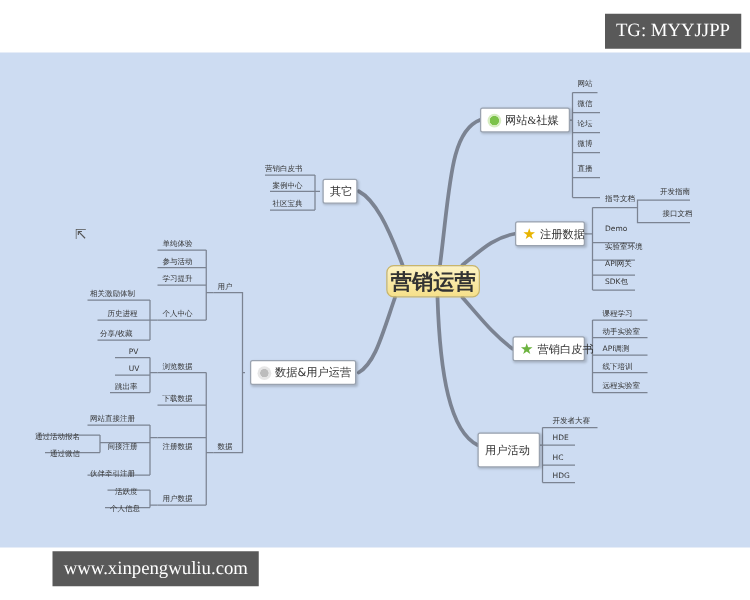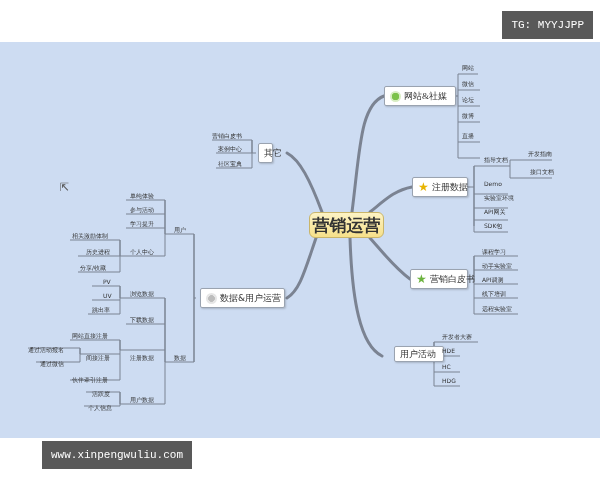--- a/index.html
+++ b/index.html
@@ -1,18 +1,18 @@
 <!DOCTYPE html>
 <html><head>
   <meta charset="utf-8">
   <style>
     html, body { margin:0; padding:0; }
     body { width:600px; height:480px; background:#ffffff; position:relative; overflow:hidden; font-family:"DejaVu Sans", sans-serif; }
     .canvas { position:absolute; left:0; top:42px; width:600px; height:396px; background:#cddcf2; }
-    .wm { position:absolute; background:#595959; color:#ffffff; font-family:Liberation Mono, monospace; font-size:11px; line-height:28px; padding:0 9px; }
+    .wm { position:absolute; background:#595959; color:#ffffff; font-family:Liberation Serif, serif; font-size:15px; line-height:28px; padding:0 9px; }
     #wm-top { right:7px; top:11px; }
     #wm-bottom { left:10px; top:441px;margin-left:32px; }
     svg.lines { position:absolute; left:0; top:0; }
     .node { position:absolute; box-sizing:border-box; white-space:nowrap; color:#333; }
     .root { background:linear-gradient(#fdf3c4,#f6e08a); border:1px solid #c9b56a; border-radius:6px; font-size:17px; font-weight:bold; color:#333; display:flex; align-items:center; justify-content:center; }
     .main { background:#fff; border:1px solid #9aa3b0; border-radius:2px; font-size:9px; display:flex; align-items:center; padding:0 5px; box-shadow:1px 1px 2px rgba(0,0,0,0.18); }
     .main .ic { width:11px; height:11px; border-radius:50%; margin-right:3px; display:inline-block; flex:none; }
     .leaf { font-size:6px; color:#333; line-height:8px; }
     .cursor { position:absolute; left:60px; top:181px; font-size:11px; color:#555; }
   </style>
@@ -87,29 +87,29 @@
 <div class="node main" style="left:410px;top:269px;width:58px;height:20px;">
   <span class="ic" style="background:none;color:#6cb33f;font-size:12px;line-height:11px;">★</span>
   <span>营销白皮书</span>
 </div>
 <div class="node leaf" style="left:482px;top:248px;">课程学习</div>
 <div class="node leaf" style="left:482px;top:262px;">动手实验室</div>
 <div class="node leaf" style="left:482px;top:276px;">API调测</div>
 <div class="node leaf" style="left:482px;top:290px;">线下培训</div>
 <div class="node leaf" style="left:482px;top:305px;">远程实验室</div>
 
-<div class="node main" style="left:394px;top:346px;width:50px;height:16px;font-family:Liberation Serif, serif;">
+<div class="node main" style="left:382px;top:346px;width:50px;height:28px;font-family:Liberation Serif, serif;">
   <span>用户活动</span>
 </div>
 <div class="node leaf" style="left:442px;top:333px;">开发者大赛</div>
 <div class="node leaf" style="left:442px;top:347px;">HDE</div>
 <div class="node leaf" style="left:442px;top:363px;">HC</div>
 <div class="node leaf" style="left:442px;top:377px;">HDG</div>
 
-<div class="node main" style="left:258px;top:143px;width:15px;height:20px;">
+<div class="node main" style="left:258px;top:143px;width:28px;height:20px;">
   <span>其它</span>
 </div>
 <div class="node leaf" style="left:212px;top:132px;">营销白皮书</div>
 <div class="node leaf" style="left:218px;top:145px;">案例中心</div>
 <div class="node leaf" style="left:218px;top:160px;">社区宝典</div>
 
 <div class="node main" style="left:200px;top:288px;width:85px;height:20px;">
   <span class="ic" style="background:radial-gradient(circle,#bdbdbd 40%,#e6e6e6 45%);"></span>
   <span>数据&amp;用户运营</span>
 </div>

